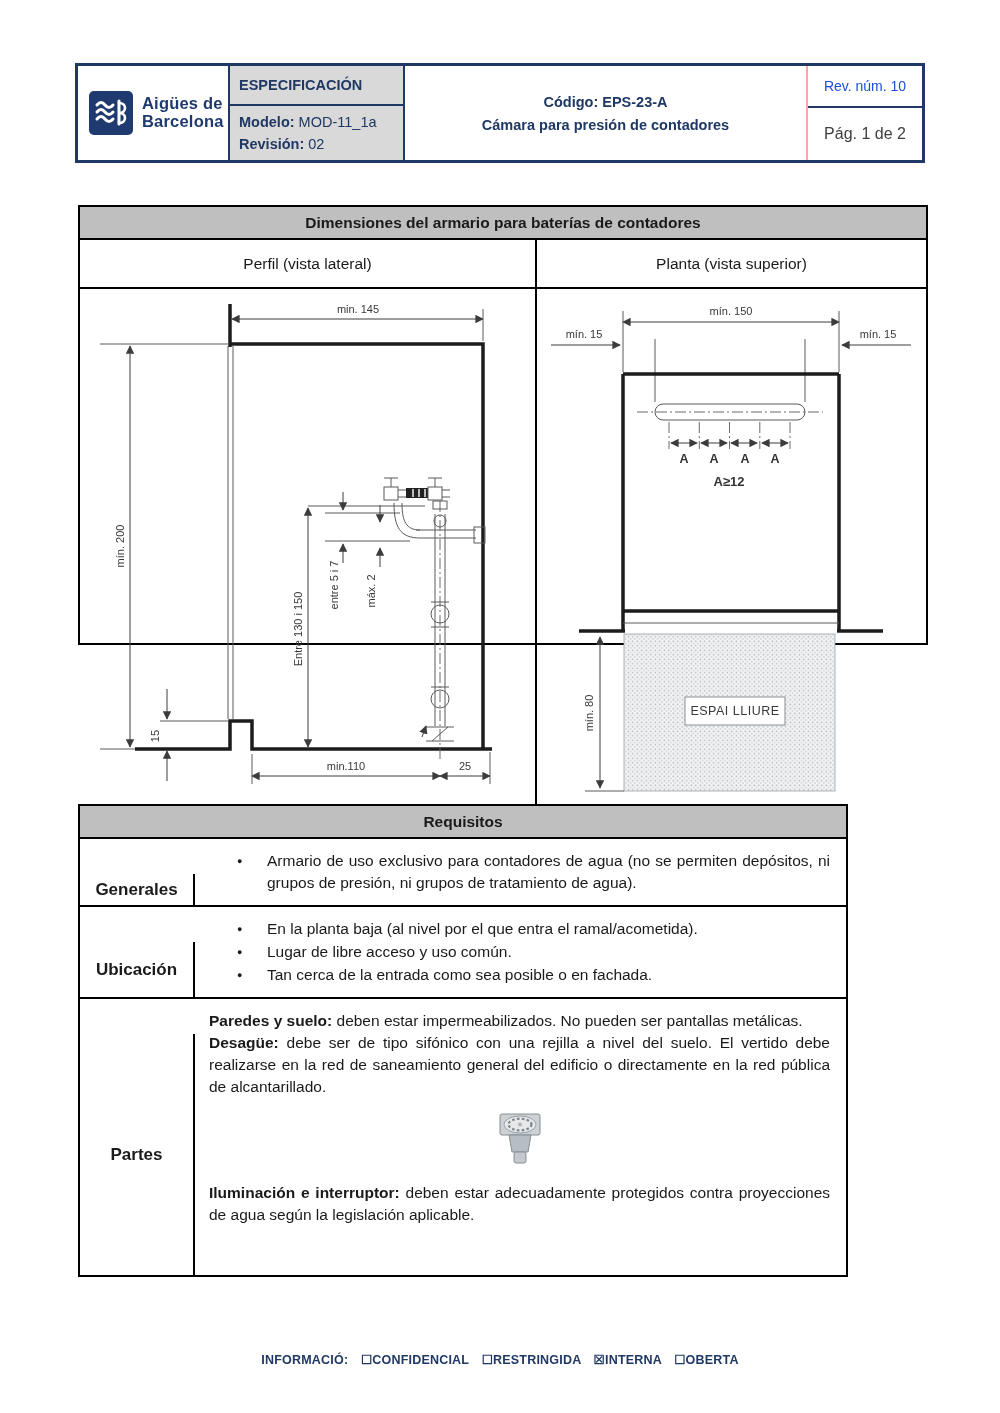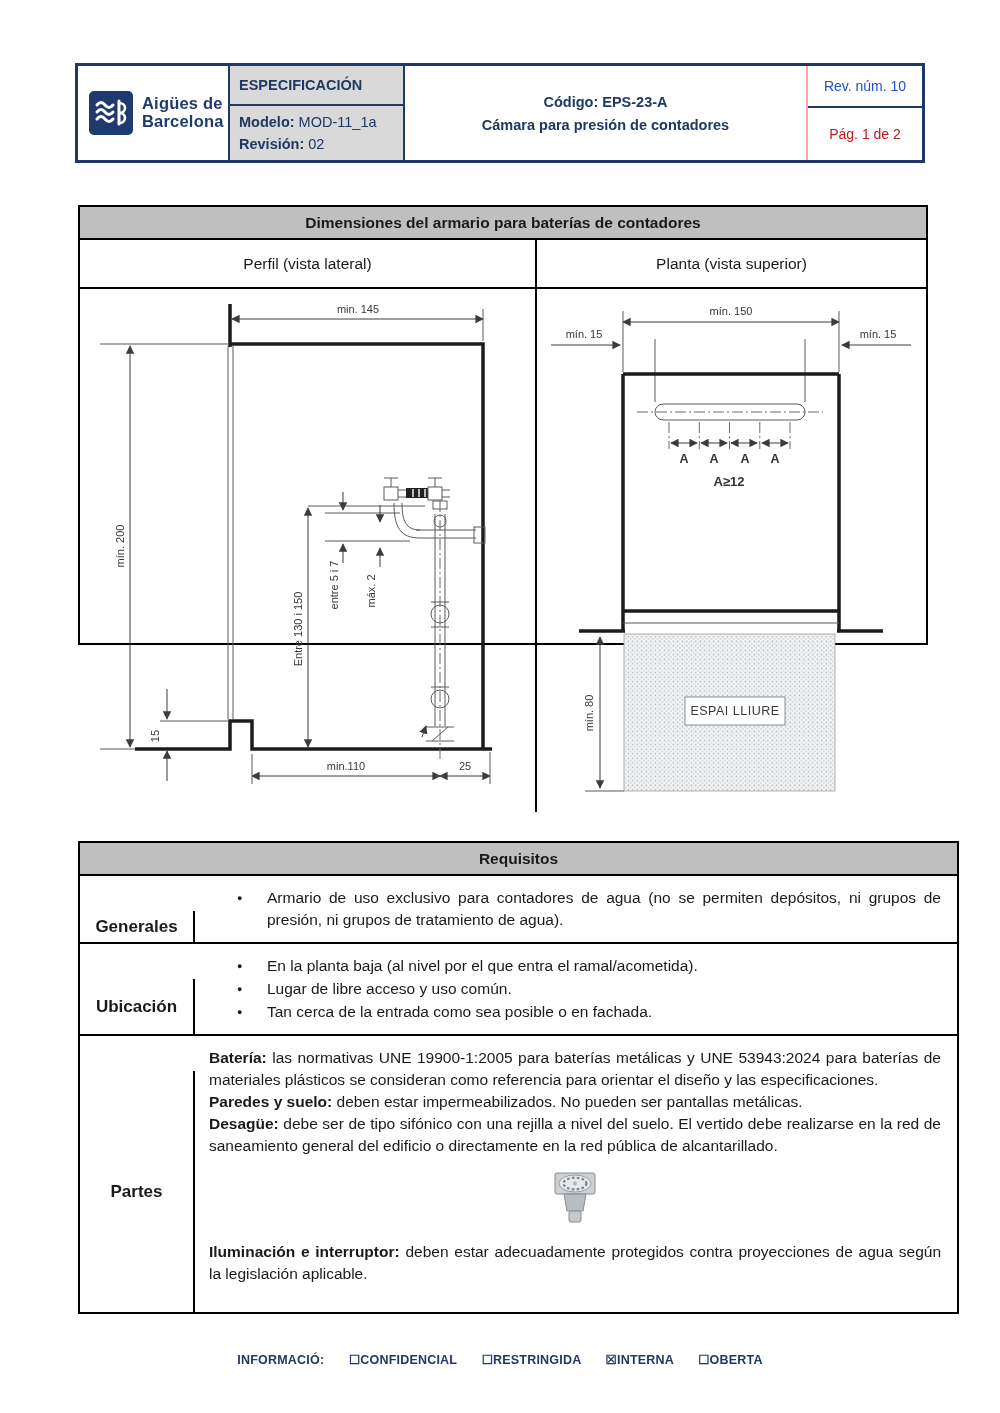--- a/index.html
+++ b/index.html
@@ -15,57 +15,57 @@
   #hdr-spec{border-right:2px solid #1f3864;display:flex;flex-direction:column;}
   .spec-top{background:#d9d9d9;border-bottom:2px solid #1f3864;flex:0 0 38px;display:flex;align-items:center;
             padding-left:9px;font-weight:bold;color:#1f3864;font-size:14.5px;}
   .spec-bot{background:#d9d9d9;flex:1;display:flex;flex-direction:column;justify-content:center;
             padding-left:9px;gap:6px;color:#1f3864;font-size:14.5px;}
   #hdr-mid{border-right:2px solid #fca5a5;display:flex;flex-direction:column;justify-content:center;
            align-items:center;gap:7px;color:#1f3864;font-weight:bold;font-size:14.5px;text-align:center;}
   #hdr-right{display:flex;flex-direction:column;}
   .rev-top{flex:0 0 40px;border-bottom:2px solid #1f3864;display:flex;align-items:center;justify-content:center;
            color:#1d4ed8;font-size:14px;}
-  .rev-bot{flex:1;display:flex;align-items:center;justify-content:center;color:#b91c1c;font-size:14px;}
+  .rev-bot{flex:1;display:flex;align-items:center;justify-content:center;color:#404040;font-size:16px;}
   
   #dim{position:absolute;left:78px;top:205px;width:850px;height:440px;border:2px solid #000;
        box-sizing:border-box;background:#fff;}
   .bar{background:#bfbfbf;border-bottom:2px solid #000;height:33px;display:flex;align-items:center;
        justify-content:center;font-weight:bold;font-size:15.5px;box-sizing:border-box;}
   #dim-heads{display:grid;grid-template-columns:457px 1fr;height:49px;border-bottom:2px solid #000;box-sizing:border-box;}
   .dim-head{display:flex;align-items:center;justify-content:center;font-size:15.5px;}
   .dim-head.l{border-right:2px solid #000;box-sizing:border-box;}
   #dim-body{display:grid;grid-template-columns:457px 1fr;height:523px;}
   .dim-cell{position:relative;overflow:hidden;}
   .dim-cell.l{border-right:2px solid #000;box-sizing:border-box;}
   
   .w4{stroke:#1c1c1c;stroke-width:3.5;fill:none;}
   .w1{stroke:#5a5a5a;stroke-width:1;fill:none;}
   .dimln{stroke:#3c3c3c;stroke-width:1;fill:none;}
   .cl{stroke:#6b6b6b;stroke-width:1;fill:none;stroke-dasharray:11 3 2 3;}
   .lbl{font-family:"Liberation Sans",sans-serif;font-size:11px;fill:#383838;}
   .lblB{font-family:"Liberation Sans",sans-serif;font-size:12.5px;font-weight:600;fill:#333;}
   
-  #req{position:absolute;left:78px;top:841px;width:881px;border:2px solid #000;box-sizing:border-box;background:#fff;}
+  #req{position:absolute;left:78px;top:804px;width:770px;border:2px solid #000;box-sizing:border-box;background:#fff;}
   .req-row{display:grid;grid-template-columns:115px 1fr;border-bottom:2px solid #000;box-sizing:border-box;}
   .req-row:last-child{border-bottom:none;}
   .req-label{border-right:2px solid #000;display:flex;align-items:center;justify-content:center;
              font-weight:bold;font-size:17px;box-sizing:border-box;margin-top:35px;}
   .req-content{padding:10px 16px 10px 14px;font-size:15.5px;line-height:1.42;box-sizing:border-box;
                display:flex;flex-direction:column;justify-content:center;}
   ul.bullets{list-style:none;margin:0;padding:0 0 0 28px;}
   ul.bullets li{display:flex;margin:1px 0;}
   ul.bullets .b{flex:0 0 30px;font-size:9px;line-height:22px;}
   ul.bullets .bt{flex:1;text-align:justify;}
   .ppar{margin:0;text-align:justify;}
   .drain-wrap{text-align:center;margin:13px 0 9px;}
   
   #foot{position:absolute;left:0;top:1352px;width:1000px;text-align:center;color:#1f3864;
         font-weight:bold;font-size:12.5px;letter-spacing:.2px;}
-  #foot .opt{margin-left:21px;}
+  #foot .opt{margin-left:9px;}
 </style>
 </head>
 <body>
 
 <div id="page">
 
   <div id="hdr">
     <div class="hcell" id="hdr-logo">
       <svg width="46" height="46" viewBox="0 0 46 46">
         <rect x="1" y="1" width="44" height="44" rx="5" fill="#1e3a6e"></rect>
@@ -261,21 +261,20 @@
             <span class="b">●</span>
             <span class="bt">Tan cerca de la entrada como sea posible o en fachada.</span>
           </li>
         </ul>
       </div>
     </div>
 
     <div class="req-row" style="min-height:276px;">
       <div class="req-label">Partes</div>
       <div class="req-content" style="justify-content:flex-start;padding-top:11px;">
-        <p class="ppar"><b>Batería:</b><span> las normativas UNE 19900-1:2005 para baterías metálicas y UNE 53943:2024 para baterías de materiales plásticos se consideran como referencia para orientar el diseño y las especificaciones.</span></p>
         <p class="ppar"><b>Paredes y suelo:</b><span> deben estar impermeabilizados. No pueden ser pantallas metálicas.</span></p>
         <p class="ppar"><b>Desagüe:</b><span> debe ser de tipo sifónico con una rejilla a nivel del suelo. El vertido debe realizarse en la red de saneamiento general del edificio o directamente en la red pública de alcantarillado.</span></p>
         <div class="drain-wrap">
           <svg width="48" height="56" viewBox="0 0 48 56">
             <rect x="4" y="3" width="40" height="21" rx="2" fill="#ccd1d5" stroke="#878e94" stroke-width="1"></rect>
             <ellipse cx="24" cy="13.5" rx="16" ry="8.5" fill="#e6e8ea" stroke="#9aa0a6" stroke-width="1"></ellipse>
             <ellipse cx="24" cy="13.5" rx="11.5" ry="5.8" fill="none" stroke="#7d858c" stroke-width="2.2" stroke-dasharray="2.6 2.2"></ellipse>
             <circle cx="24" cy="13.5" r="2" fill="#aeb4b9"></circle>
             <path d="M13,24 L35,24 L32,41 L16,41 z" fill="#b7bec3" stroke="#878e94" stroke-width="1"></path>
             <rect x="18" y="41" width="12" height="11" rx="2" fill="#c3c9ce" stroke="#878e94" stroke-width="1"></rect>

